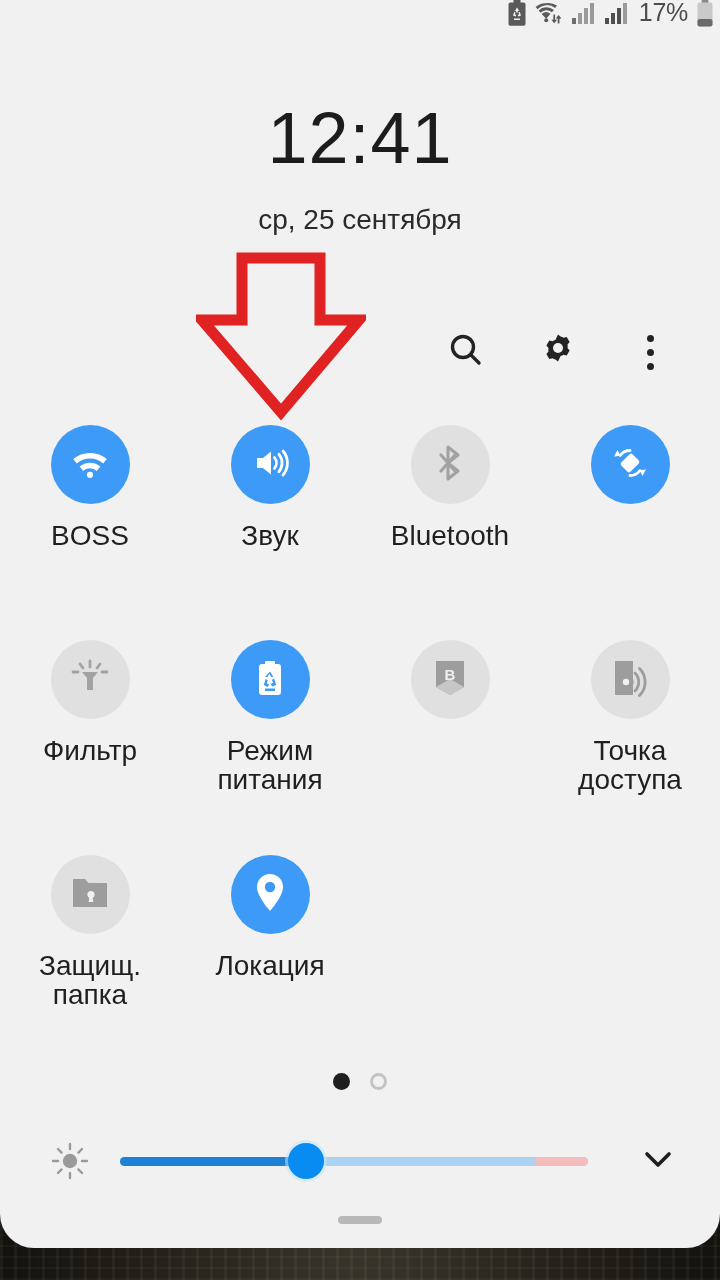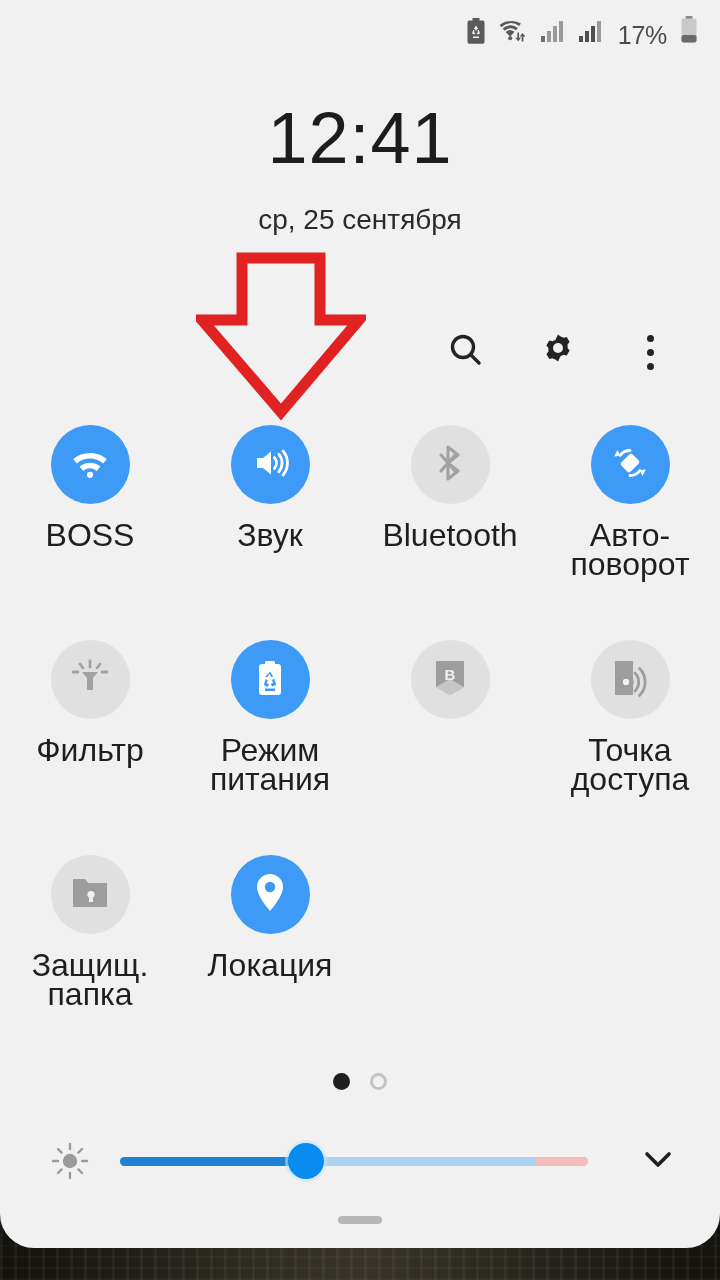--- a/index.html
+++ b/index.html
@@ -42,24 +42,24 @@
     border-bottom-right-radius: 34px;
     overflow: hidden;
   }
 
   
   .statusbar {
     position: absolute;
     top: 0; left: 0; right: 0;
     height: 48px;
     display: flex;
-    align-items: flex-end;
+    align-items: flex-start;
     justify-content: flex-end;
-    padding-right: 22px;
-    gap: 12px;
+    padding-right: 6px;
+    gap: 7px;
     box-sizing: border-box;
   }
   .status-ico { display: block; }
   .battery-pct {
     font-size: 25px;
     color: #4c4c4c;
     letter-spacing: -0.3px;
     margin-left: 2px;
     margin-right: 1px;
     line-height: 1;
@@ -122,21 +122,21 @@
   .tile .bubble {
     width: 79px; height: 79px;
     border-radius: 50%;
     display: flex; align-items: center; justify-content: center;
     flex: none;
   }
   .bubble.on  { background: #3d9bf7; }
   .bubble.off { background: #e0e0e0; }
   .tile .label {
     margin-top: 17px;
-    font-size: 32px;
+    font-size: 28px;
     line-height: 29px;
     text-align: center;
     color: #1f1f1f;
     max-width: 172px;
     white-space: pre-line;
   }
 
   
   .pagedots {
     position: absolute;
@@ -353,22 +353,20 @@
           <span>
             <svg width="42" height="42" viewBox="0 0 42 42">
               <rect x="14.5" y="13" width="13" height="16" rx="2.4" transform="rotate(45 21 21)" fill="#fff"></rect>
               <path d="M11 13.5A12.5 12.5 0 0 1 21 8.5" fill="none" stroke="#fff" stroke-width="2.8" stroke-linecap="round"></path>
               <path d="M31 28.5A12.5 12.5 0 0 1 21 33.5" fill="none" stroke="#fff" stroke-width="2.8" stroke-linecap="round"></path>
               <path d="M8.5 8l2.8 5.8-6.2.6z" fill="#fff"></path>
               <path d="M33.5 34l-2.8-5.8 6.2-.6z" fill="#fff"></path>
             </svg>
           </span>
         </div>
-        <div class="label">Авто-
-поворот</div>
       </div>
 
       <div class="tile">
         <div class="bubble off">
           <span>
             <svg width="40" height="40" viewBox="0 0 40 40">
               <path d="M12 14h16l-5 6v12h-6V20z" fill="#a2a2a2"></path>
               <line x1="20" y1="3" x2="20" y2="9" stroke="#a2a2a2" stroke-width="2.8" stroke-linecap="round"></line>
               <line x1="10" y1="6" x2="13" y2="10" stroke="#a2a2a2" stroke-width="2.8" stroke-linecap="round"></line>
               <line x1="30" y1="6" x2="27" y2="10" stroke="#a2a2a2" stroke-width="2.8" stroke-linecap="round"></line>

